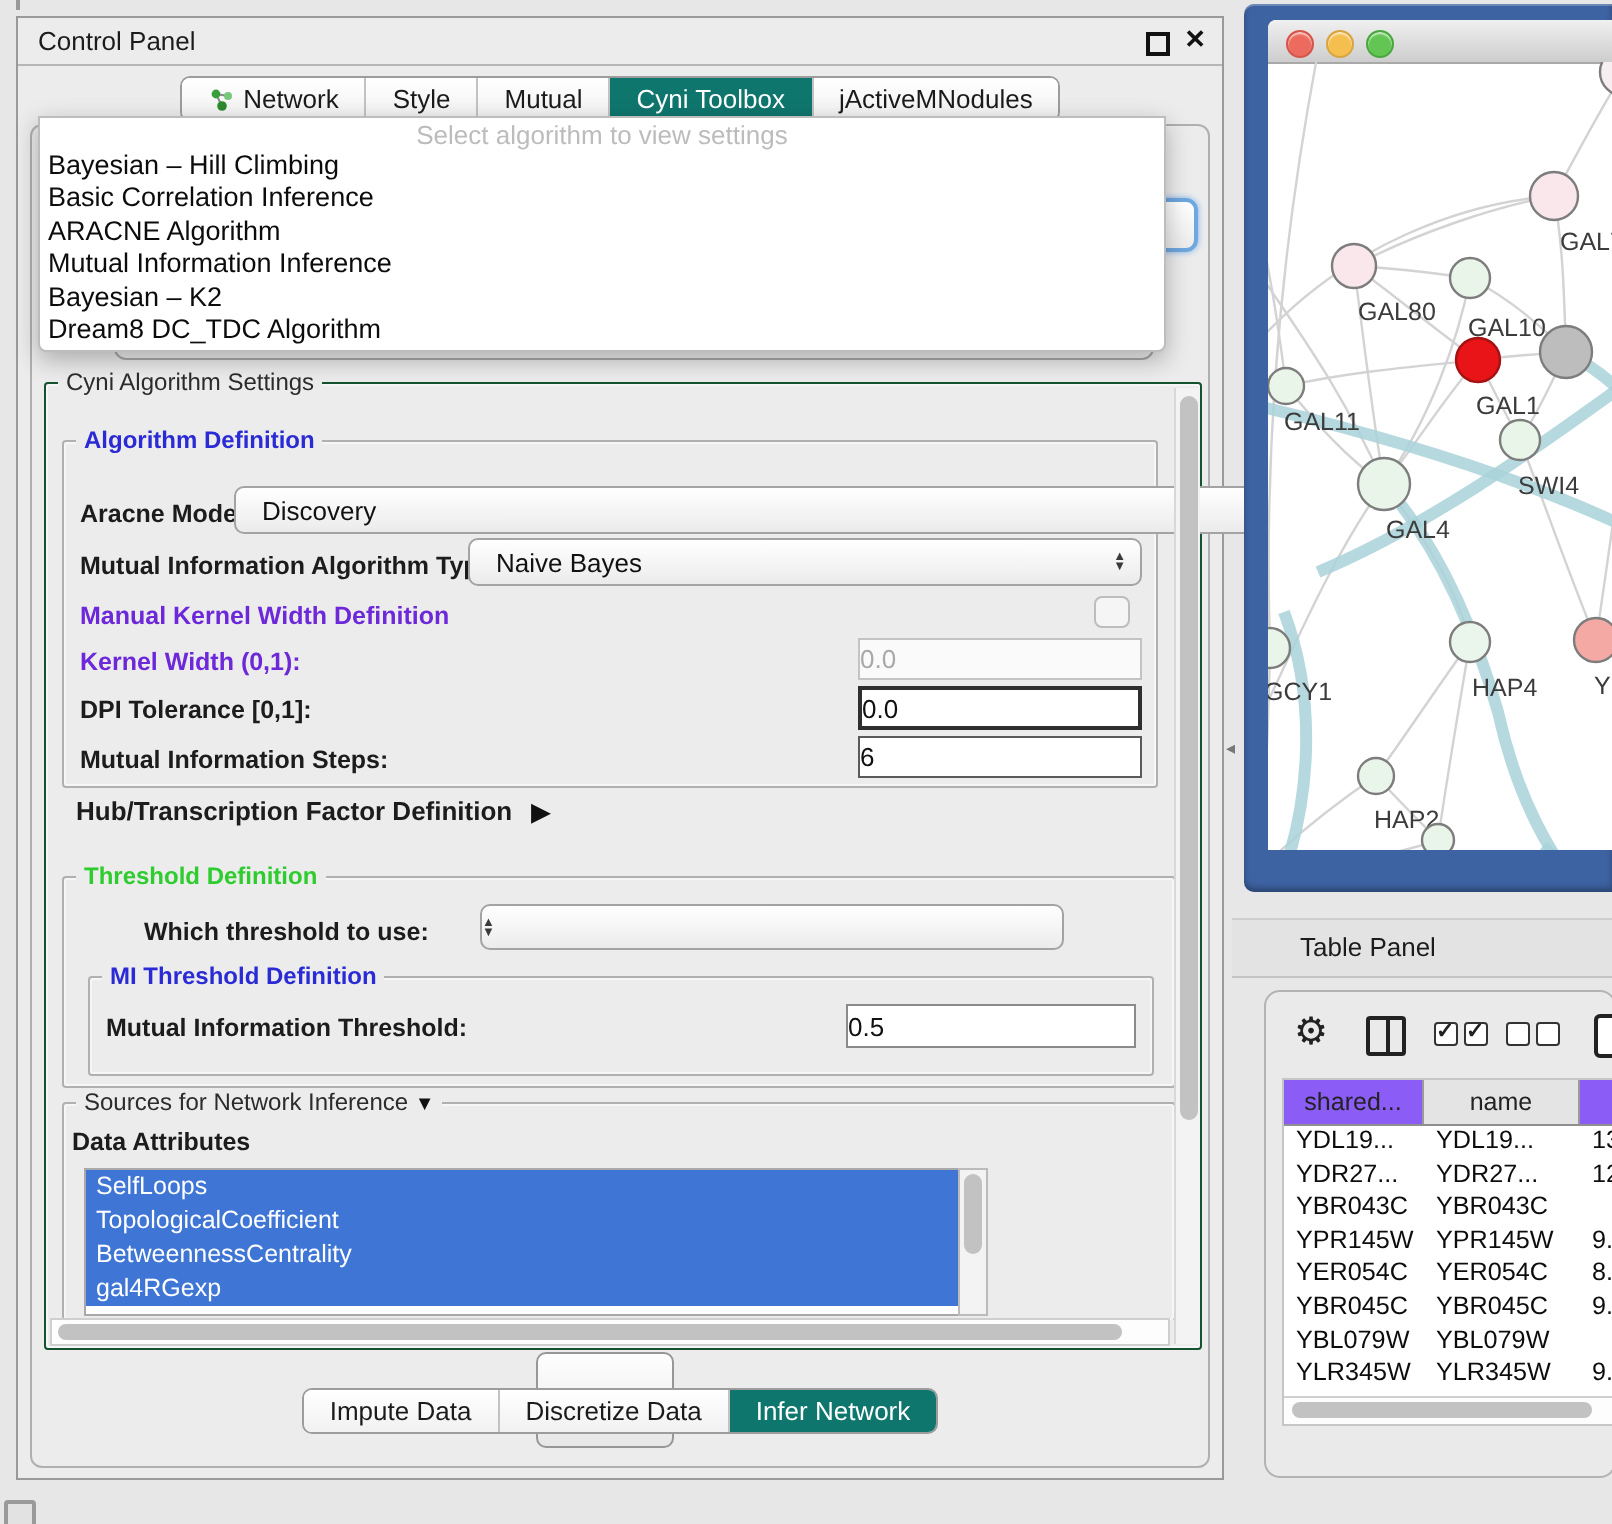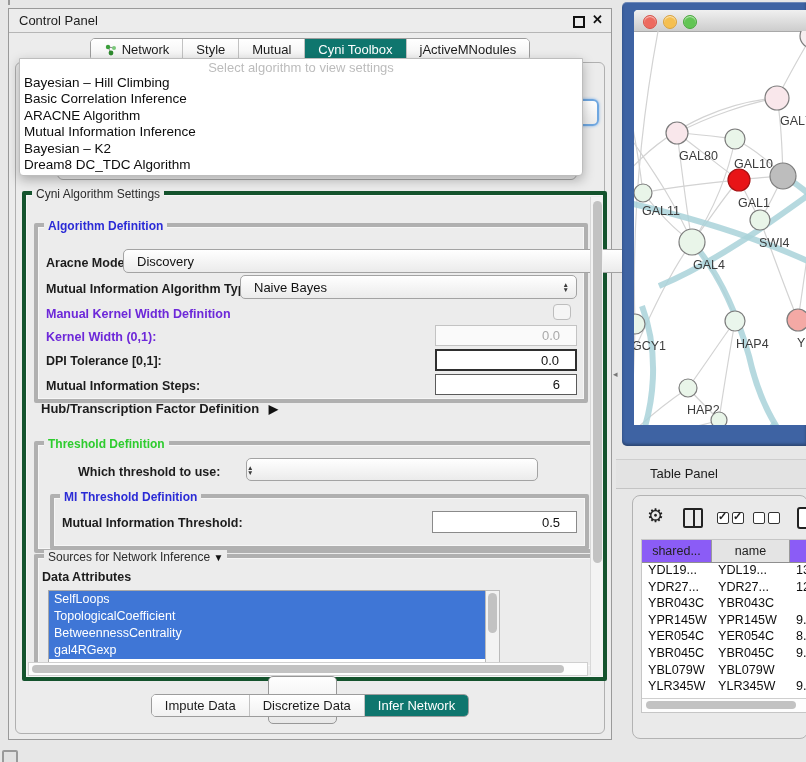--- a/index.html
+++ b/index.html
@@ -29,33 +29,33 @@
              background:linear-gradient(#fff,#ececec);box-shadow:0 0 3px #7ab0ea;box-sizing:border-box}
 
   
   .popup{left:10px;top:49px;width:562px;height:116px;background:#fff;border:1px solid #bdbdbd;
          border-radius:0 0 4px 4px;box-shadow:0 4px 12px rgba(0,0,0,.28);z-index:30}
   .popup .prompt{text-align:center;color:#bcbcbc;font-size:13px;height:15px;line-height:15px;margin-top:1px}
   .popup .itm{font-size:13.5px;line-height:16.4px;padding-left:4px;color:#0c0c0c;white-space:nowrap}
   .popup .itm.bold{font-weight:normal}
 
   
-  .grp{position:absolute;border:4px solid #14532d;border-radius:2px;box-shadow:inset 0 0 0 1px rgba(255,255,255,.55)}
+  .grp{position:absolute;border:1px solid #14532d;border-radius:2px;box-shadow:inset 0 0 0 1px rgba(255,255,255,.55)}
   .grp>.ttl{position:absolute;top:-8px;left:6px;background:#ececec;padding:0 4px;font-size:12px;color:#2c2c2c;white-space:nowrap}
   .ttl.blue{color:#2b2bd6;font-weight:bold}
   .ttl.green{color:#2ecc2e;font-weight:bold}
 
   .lbl{position:absolute;font-size:12.5px;font-weight:bold;color:#1c1c1c;white-space:nowrap}
   .lbl.dis{color:#6d28d9}
   .combo{position:absolute;background:linear-gradient(#ffffff,#ebebeb);border:1px solid #a3a3a3;border-radius:5px;
          display:flex;align-items:center;box-sizing:border-box}
   .combo .txt{padding-left:13px;flex:1;font-size:13px;color:#111;white-space:nowrap;overflow:hidden}
   .combo .spin{display:flex;flex-direction:column;align-items:center;margin-right:7px;color:#3a3a3a;font-size:6.5px;line-height:5px}
-  .numfield{position:absolute;background:#fff;display:flex;align-items:center;justify-content:flex-end;
-            font-size:13px;color:#111;padding-right:16px;box-sizing:border-box}
+  .numfield{position:absolute;background:#fff;display:flex;align-items:center;
+            font-size:13px;color:#111;padding-right:1px;box-sizing:border-box}
   .numfield.dis{background:#fafafa;border:1px solid #c3c3c3;color:#a9a9a9}
   .checkbox{position:absolute;width:16px;height:14px;border:1px solid #bdbdbd;border-radius:4px;background:#f5f5f5}
 
   .vsb{position:absolute;background:#f3f3f3;border-left:1px solid #d8d8d8}
   .vsb .th{position:absolute;left:1.5px;width:9px;background:#c2c2c2;border-radius:5px}
   .hsb{position:absolute;background:#fdfdfd;border:1px solid #cfcfcf}
   .hsb .th{position:absolute;top:1.5px;height:8px;background:#c2c2c2;border-radius:5px}
 
   .attrlist{position:absolute;background:#fff;border:1px solid #a9a9a9}
   .attrlist .ai{height:17px;line-height:17px;background:#3f76d6;color:#fff;font-size:12.5px;padding-left:5px;white-space:nowrap;overflow:hidden}

